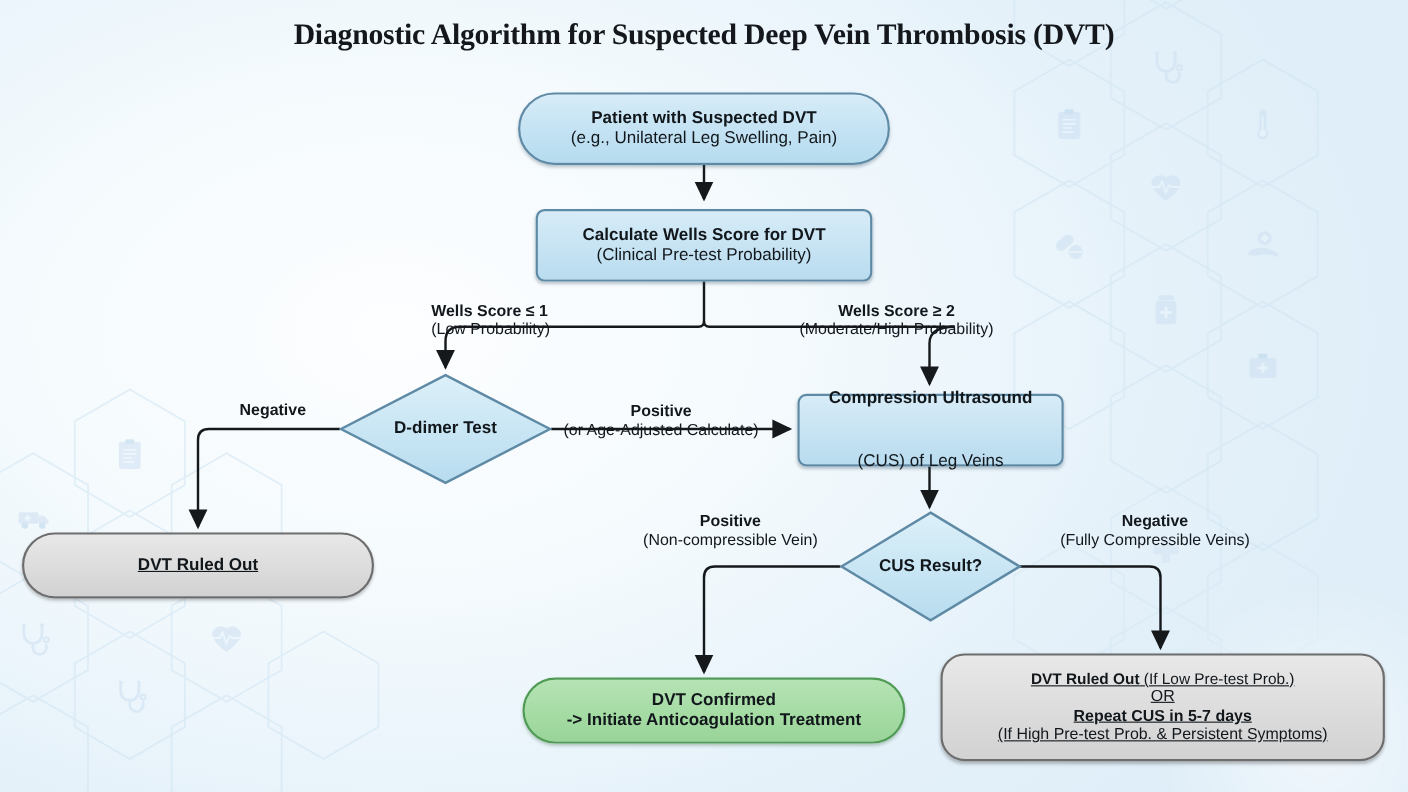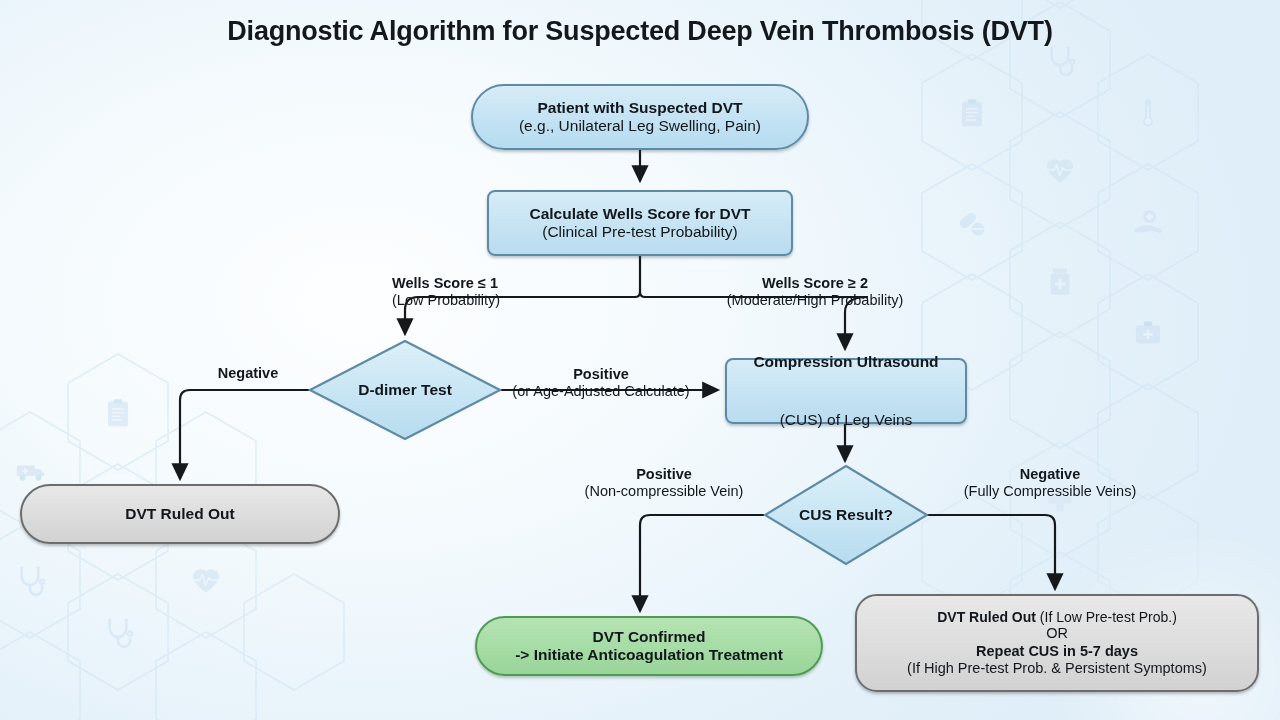--- a/index.html
+++ b/index.html
@@ -14,20 +14,21 @@
     background:
       radial-gradient(ellipse 900px 600px at 28% 42%, #fdfeff 0%, #f4fafd 40%, #e6f2fa 75%, #dfeef8 100%);
   }
   .wm{position:absolute;inset:0;width:1280px;height:720px;pointer-events:none;}
 
   .title{
     position:absolute;left:0;right:0;top:16px;
     text-align:center;
     font-size:27px;font-weight:bold;color:#14181c;
     letter-spacing:-0.2px;
+    font-family:Liberation Serif, serif;
   }
 
   svg.edges{position:absolute;left:0;top:0;width:1280px;height:720px;pointer-events:none;}
 
   .node{
     position:absolute;box-sizing:border-box;
     display:flex;flex-direction:column;align-items:center;justify-content:center;
     text-align:center;color:#12171c;
   }
   .n-line1{font-weight:bold;}
@@ -43,20 +44,21 @@
     border-radius:8px;
     border:2px solid #5f8aa6;
     background:linear-gradient(180deg,#d7ecf7 0%,#c6e3f3 55%,#b9dcef 100%);
     box-shadow:0 2px 3px rgba(40,70,90,.30);
   }
   .gray{
     border-radius:999px;
     border:2px solid #6d6d6d;
     background:linear-gradient(180deg,#e8e8e8 0%,#dcdcdc 55%,#d2d2d2 100%);
     box-shadow:0 2px 3px rgba(60,60,60,.33);
+    text-decoration:underline;
   }
   .green{
     border-radius:999px;
     border:2px solid #4f9b54;
     background:linear-gradient(180deg,#b6e3b4 0%,#a5dca4 55%,#9ad499 100%);
     box-shadow:0 2px 3px rgba(40,90,45,.30);
   }
 
   .diamond{position:absolute;}
   .diamond .dlabel{

